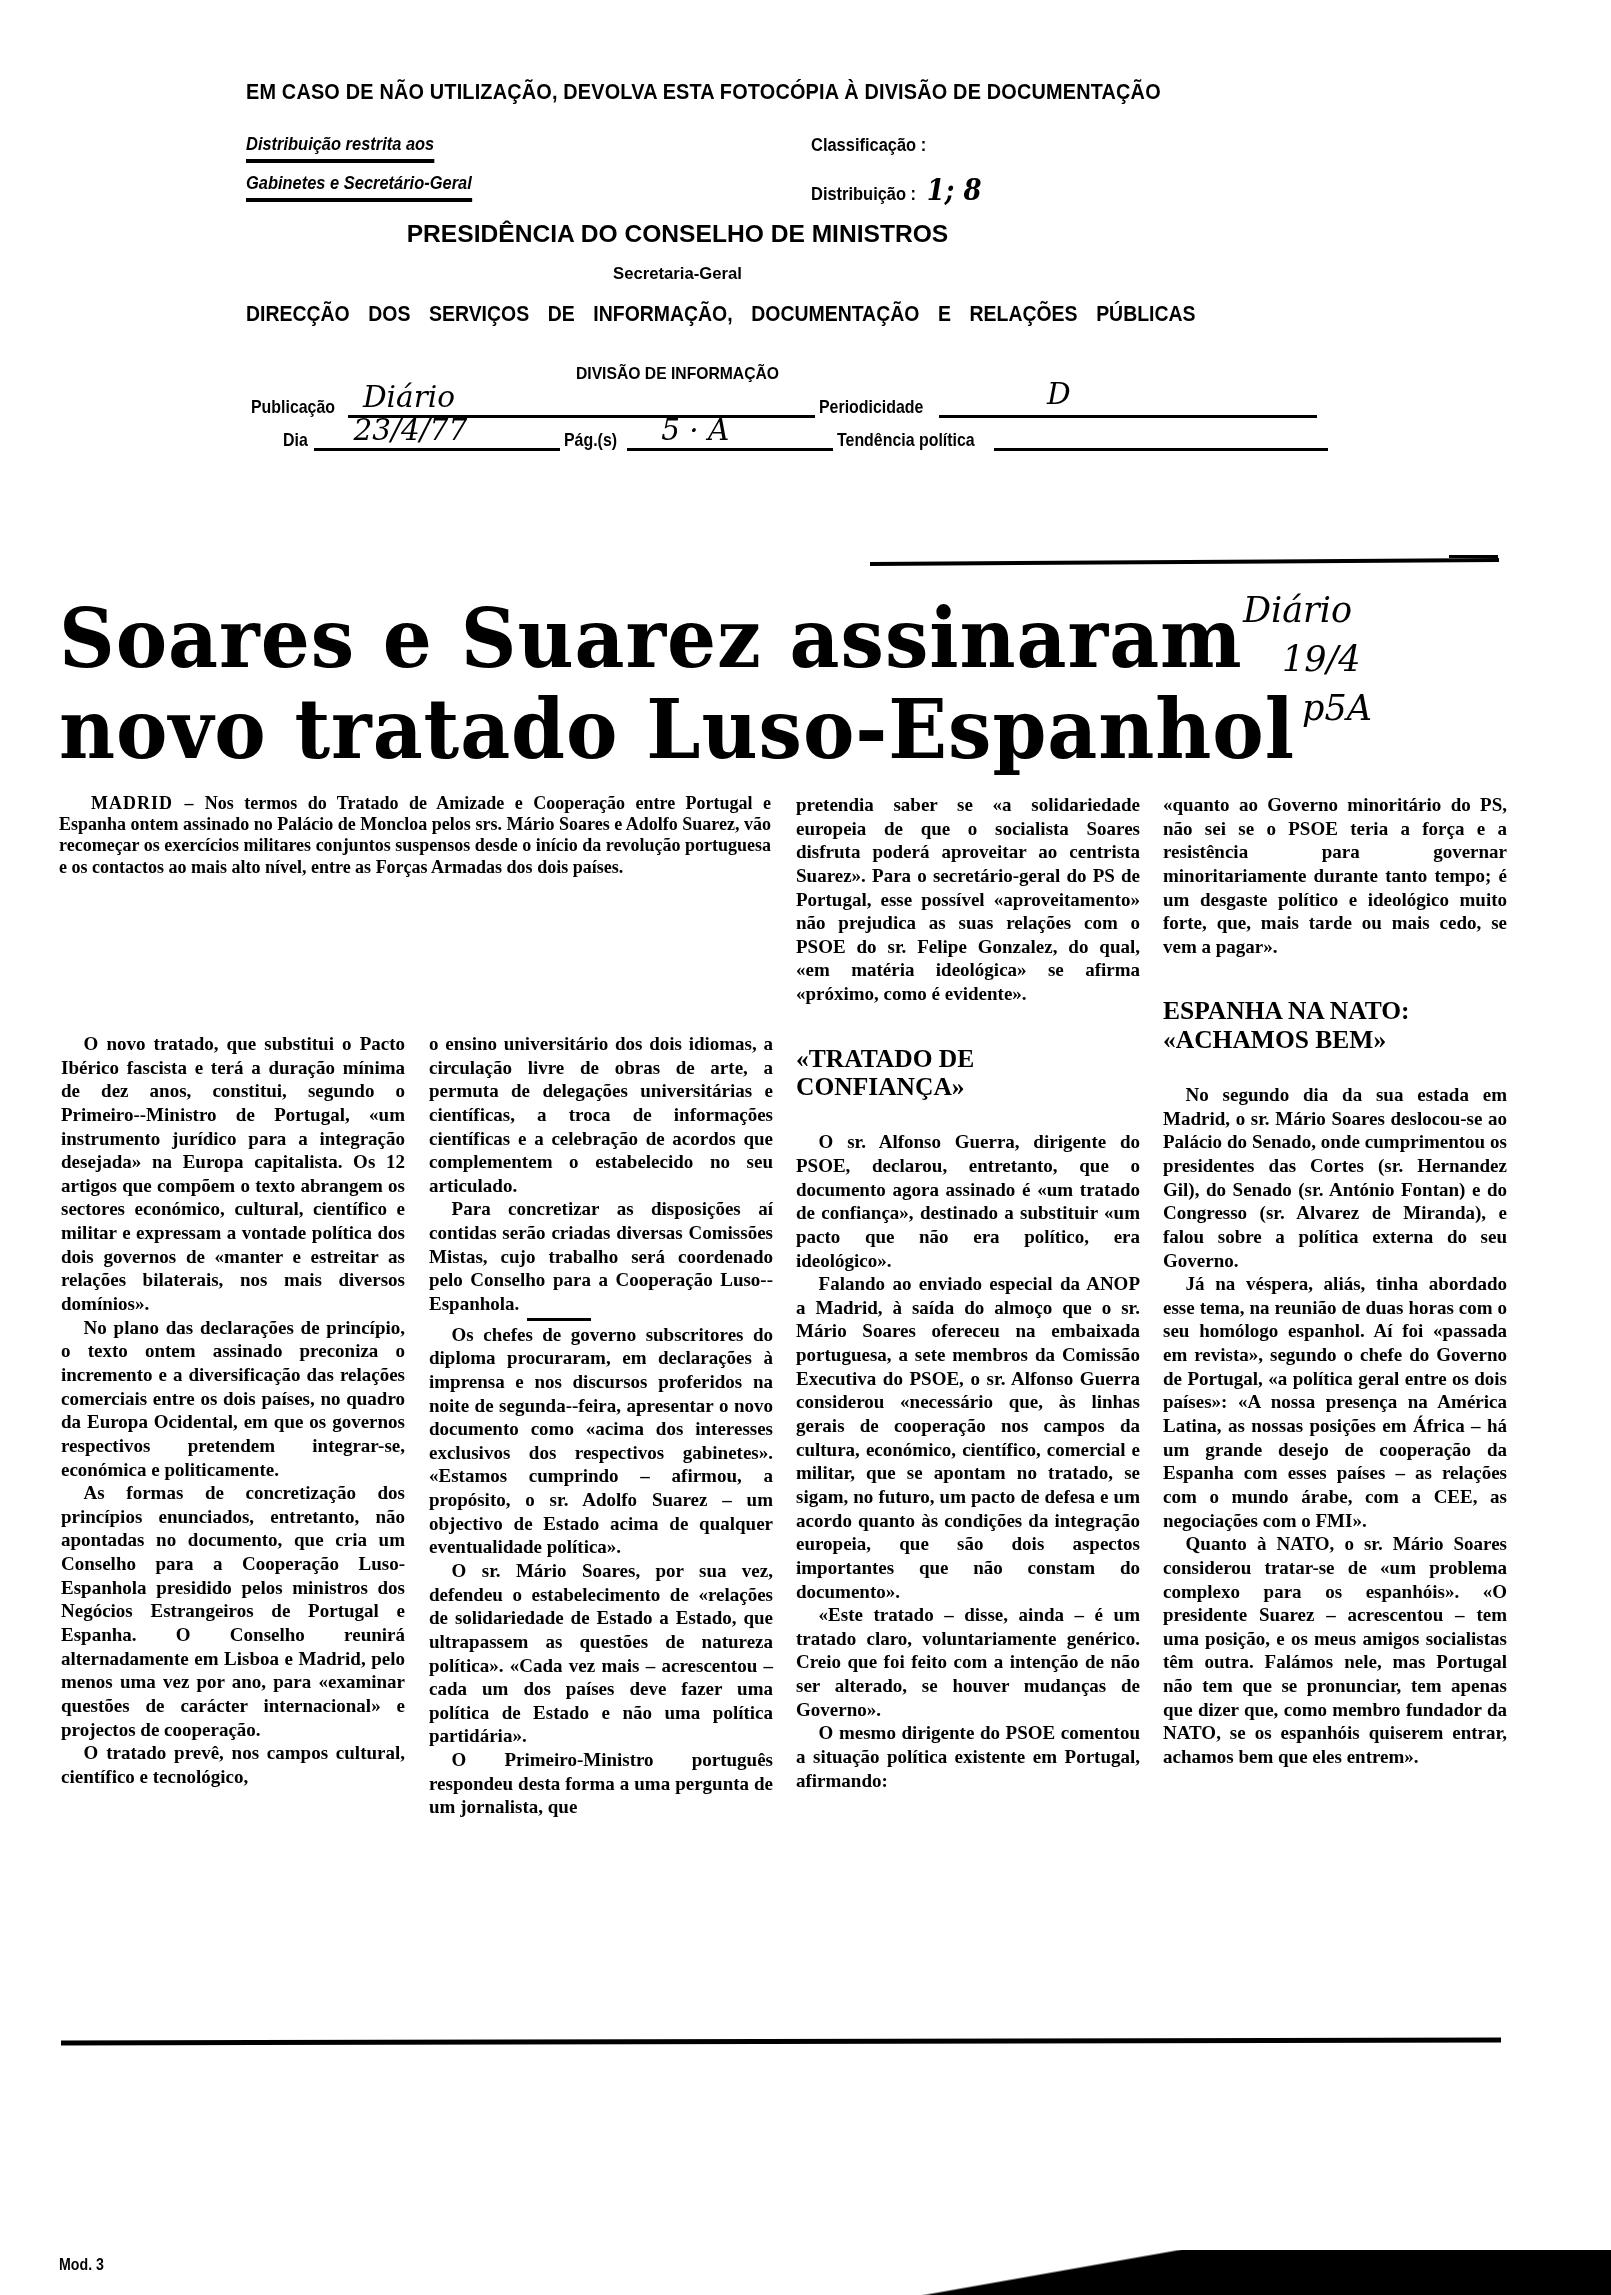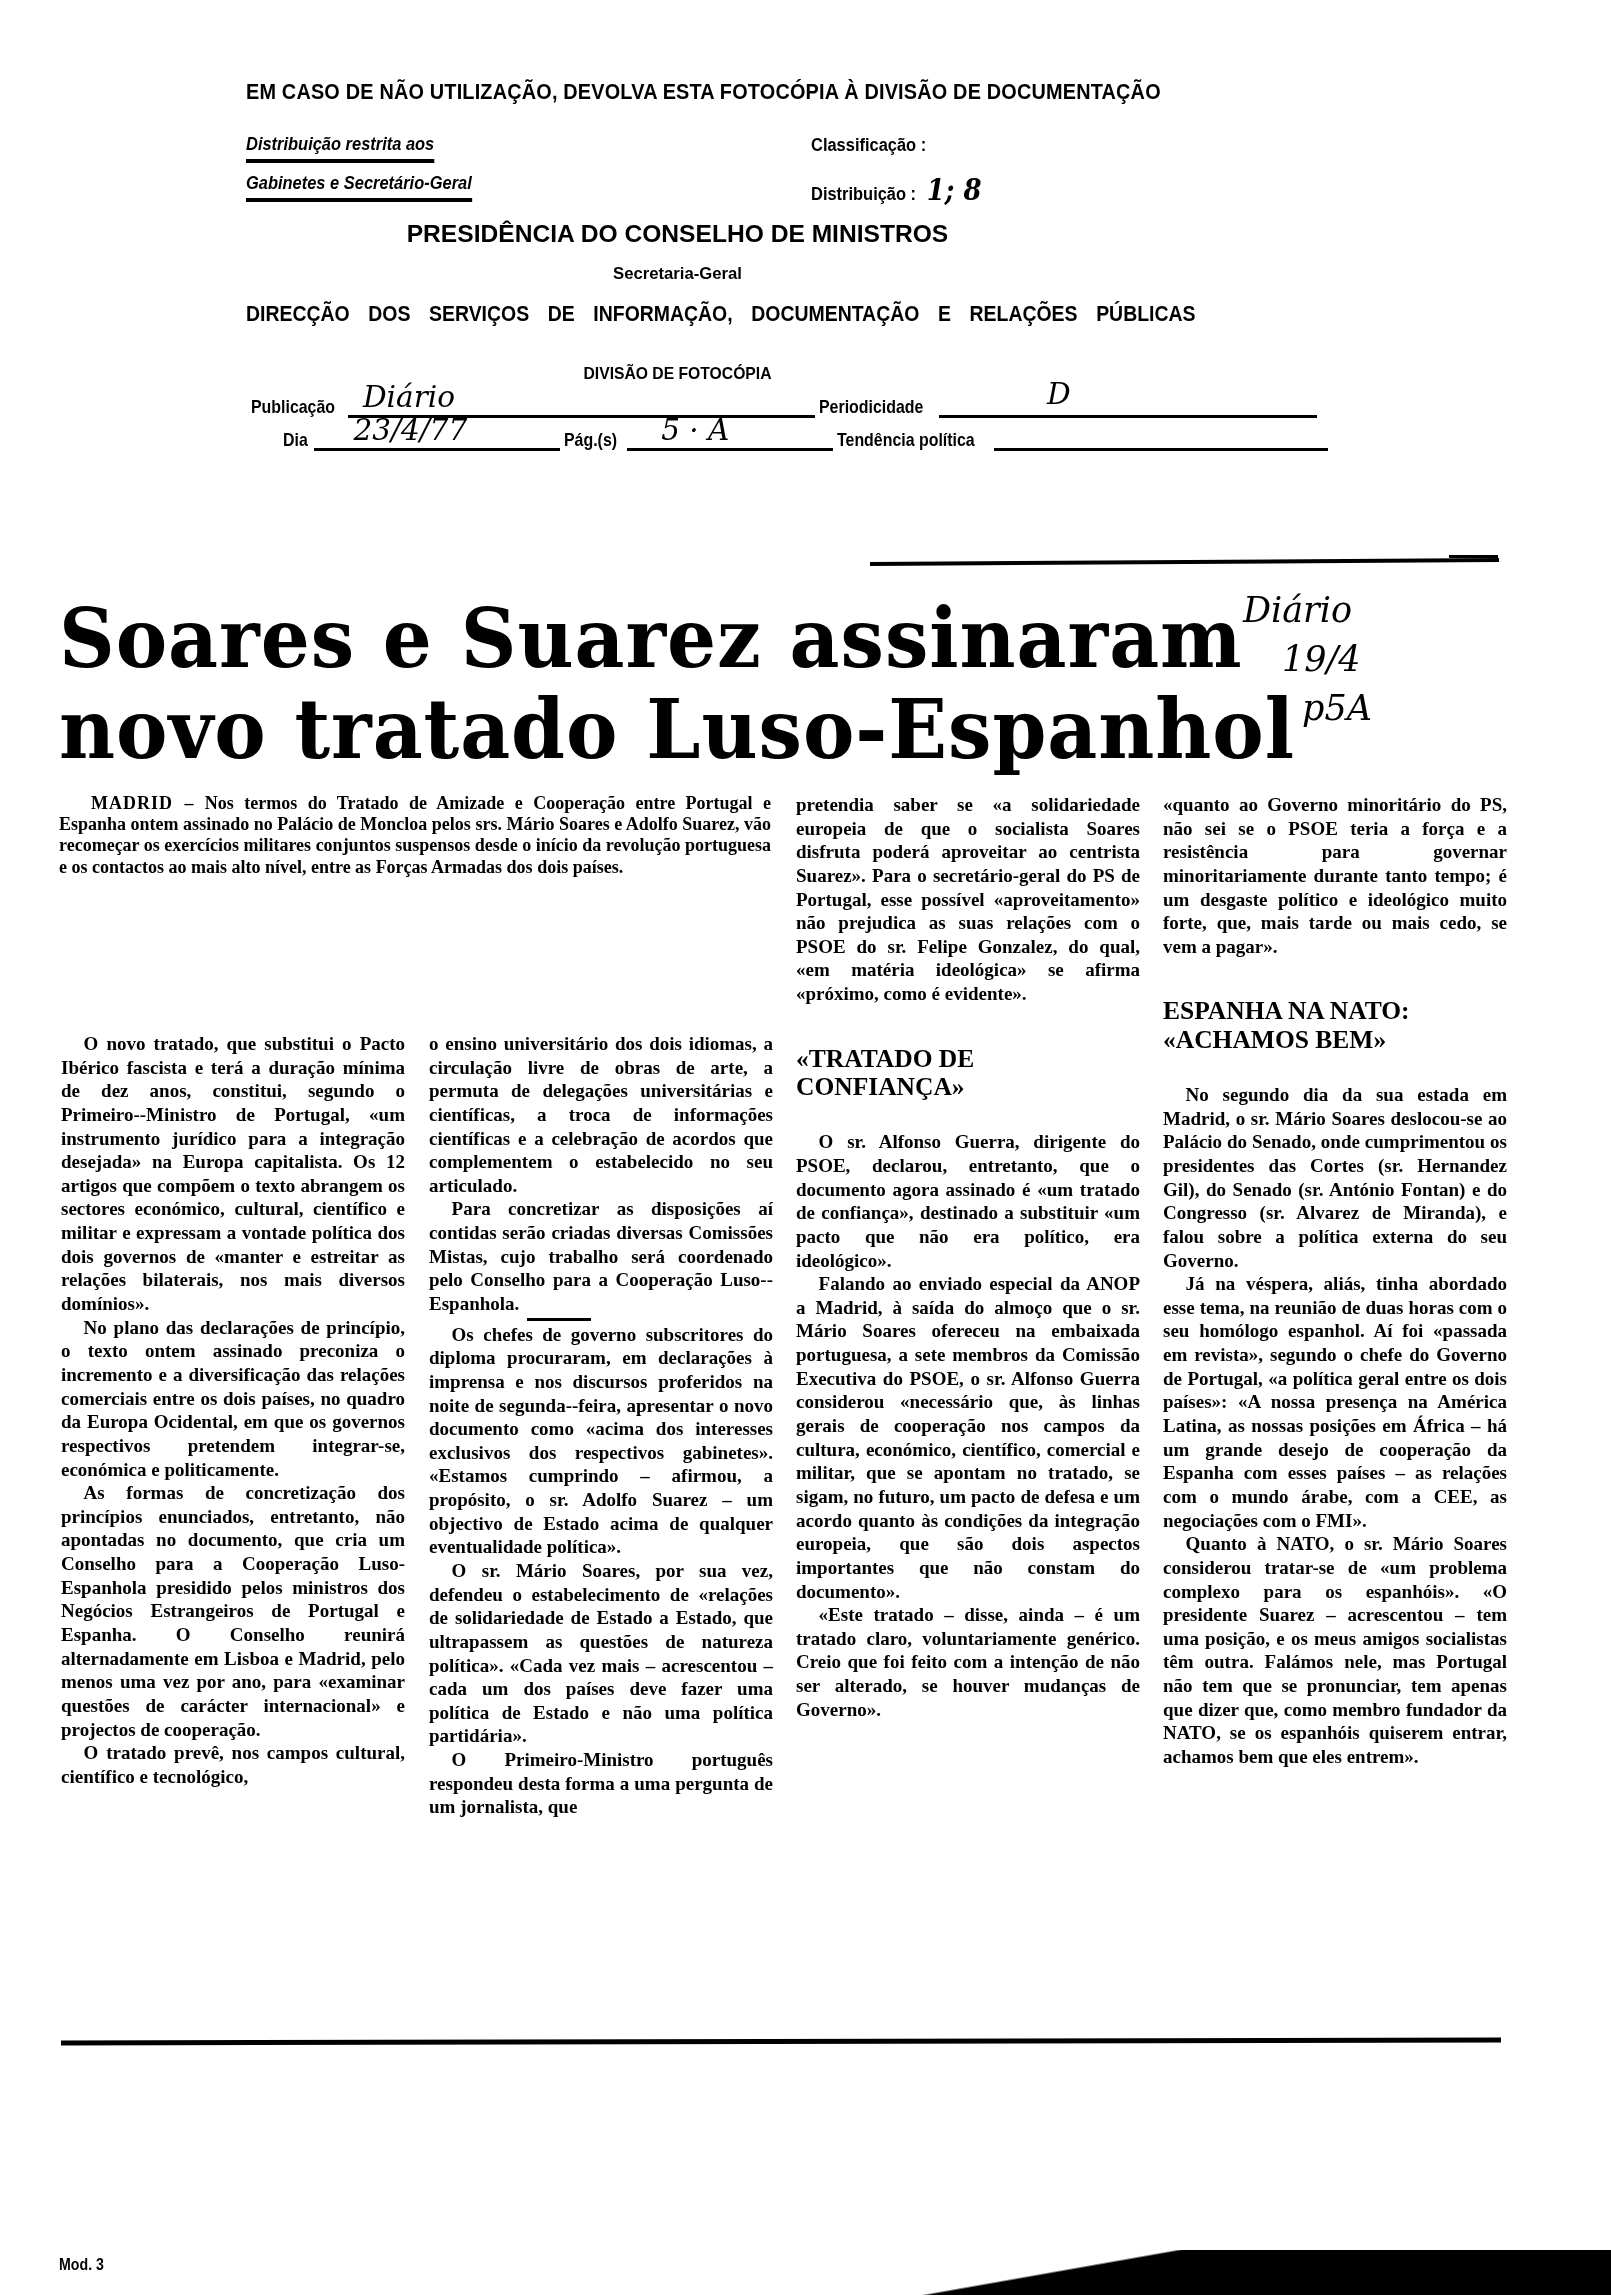--- a/index.html
+++ b/index.html
@@ -58,21 +58,21 @@
   <span></span>
 </div>
 <div class="abs field-label" style="left:811px; top:172px;">
   <span>Distribuição :</span>
   <span class="handwrite" style="font-size:29.5px; margin-left:6.9px;">1; 8</span>
 </div>
 
 <div class="abs org-title" style="top:220px; font-size:24.6px;">PRESIDÊNCIA DO CONSELHO DE MINISTROS</div>
 <div class="abs org-title" style="top:264px; font-size:16.7px;">Secretaria-Geral</div>
 <div class="abs dept">DIRECÇÃO DOS SERVIÇOS DE INFORMAÇÃO, DOCUMENTAÇÃO E RELAÇÕES PÚBLICAS</div>
-<div class="abs org-title" style="top:365px; font-size:15.7px;">DIVISÃO DE FOTOCÓPIA</div>
+<div class="abs org-title" style="top:365px; font-size:15.7px;">DIVISÃO DE INFORMAÇÃO</div>
 
 <div class="form-row" style="left:251px; top:388px;">
   <span class="lbl">Publicação</span>
   <span class="line" style="width:467px;">
     <span class="val">Diário</span>
   </span>
   <span class="lbl">Periodicidade</span>
   <span class="line" style="width:378px;">
     <span class="val" style="left:108px; bottom:3.9px;">D</span>
   </span>
@@ -123,20 +123,21 @@
   <p>O sr. Mário Soares, por sua vez, defendeu o estabelecimento de «relações de solidariedade de Estado a Estado, que ultrapassem as questões de natureza política». «Cada vez mais – acrescentou – cada um dos países deve fazer uma política de Estado e não uma política partidária».</p>
   <p>O Primeiro-Ministro português respondeu desta forma a uma pergunta de um jornalista, que</p>
 </div>
 
 <div class="col" style="left:796px; top:793px;">
   <p class="cont">pretendia saber se «a solidariedade europeia de que o socialista Soares disfruta poderá aproveitar ao centrista Suarez». Para o secretário-geral do PS de Portugal, esse possível «aproveitamento» não prejudica as suas relações com o PSOE do sr. Felipe Gonzalez, do qual, «em matéria ideológica» se afirma «próximo, como é evidente».</p>
   <h3>«TRATADO DE CONFIANÇA»</h3>
   <p>O sr. Alfonso Guerra, dirigente do PSOE, declarou, entretanto, que o documento agora assinado é «um tratado de confiança», destinado a substituir «um pacto que não era político, era ideológico».</p>
   <p>Falando ao enviado especial da ANOP a Madrid, à saída do almoço que o sr. Mário Soares ofereceu na embaixada portuguesa, a sete membros da Comissão Executiva do PSOE, o sr. Alfonso Guerra considerou «necessário que, às linhas gerais de cooperação nos campos da cultura, económico, científico, comercial e militar, que se apontam no tratado, se sigam, no futuro, um pacto de defesa e um acordo quanto às condições da integração europeia, que são dois aspectos importantes que não constam do documento».</p>
   <p>«Este tratado – disse, ainda – é um tratado claro, voluntariamente genérico. Creio que foi feito com a intenção de não ser alterado, se houver mudanças de Governo».</p>
+  <p>O mesmo dirigente do PSOE comentou a situação política existente em Portugal, afirmando:</p>
 </div>
 
 <div class="col" style="left:1163px; top:793px;">
   <p class="cont">«quanto ao Governo minoritário do PS, não sei se o PSOE teria a força e a resistência para governar minoritariamente durante tanto tempo; é um desgaste político e ideológico muito forte, que, mais tarde ou mais cedo, se vem a pagar».</p>
   <h3 style="width:255px;">ESPANHA NA NATO: «ACHAMOS BEM»</h3>
   <p>No segundo dia da sua estada em Madrid, o sr. Mário Soares deslocou-se ao Palácio do Senado, onde cumprimentou os presidentes das Cortes (sr. Hernandez Gil), do Senado (sr. António Fontan) e do Congresso (sr. Alvarez de Miranda), e falou sobre a política externa do seu Governo.</p>
   <p>Já na véspera, aliás, tinha abordado esse tema, na reunião de duas horas com o seu homólogo espanhol. Aí foi «passada em revista», segundo o chefe do Governo de Portugal, «a política geral entre os dois países»: «A nossa presença na América Latina, as nossas posições em África – há um grande desejo de cooperação da Espanha com esses países – as relações com o mundo árabe, com a CEE, as negociações com o FMI».</p>
   <p>Quanto à NATO, o sr. Mário Soares considerou tratar-se de «um problema complexo para os espanhóis». «O presidente Suarez – acrescentou – tem uma posição, e os meus amigos socialistas têm outra. Falámos nele, mas Portugal não tem que se pronunciar, tem apenas que dizer que, como membro fundador da NATO, se os espanhóis quiserem entrar, achamos bem que eles entrem».</p>
 </div>
 

